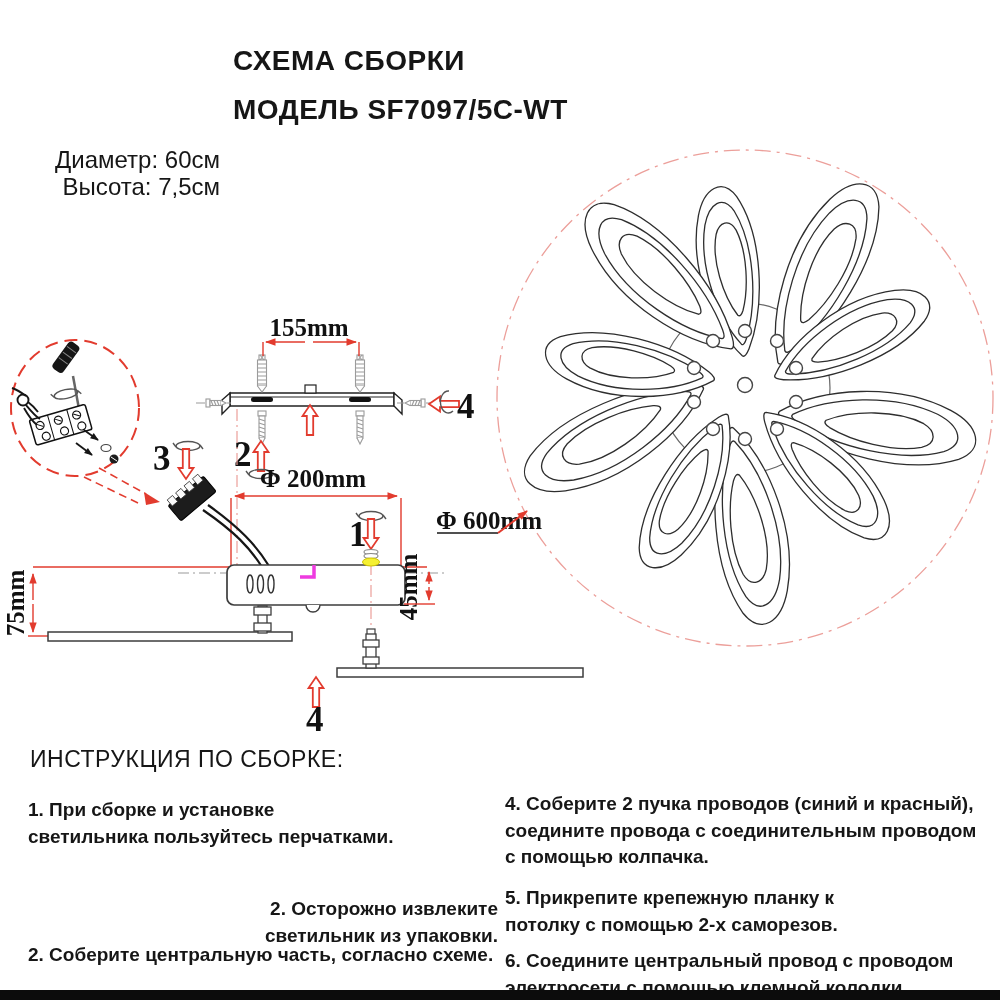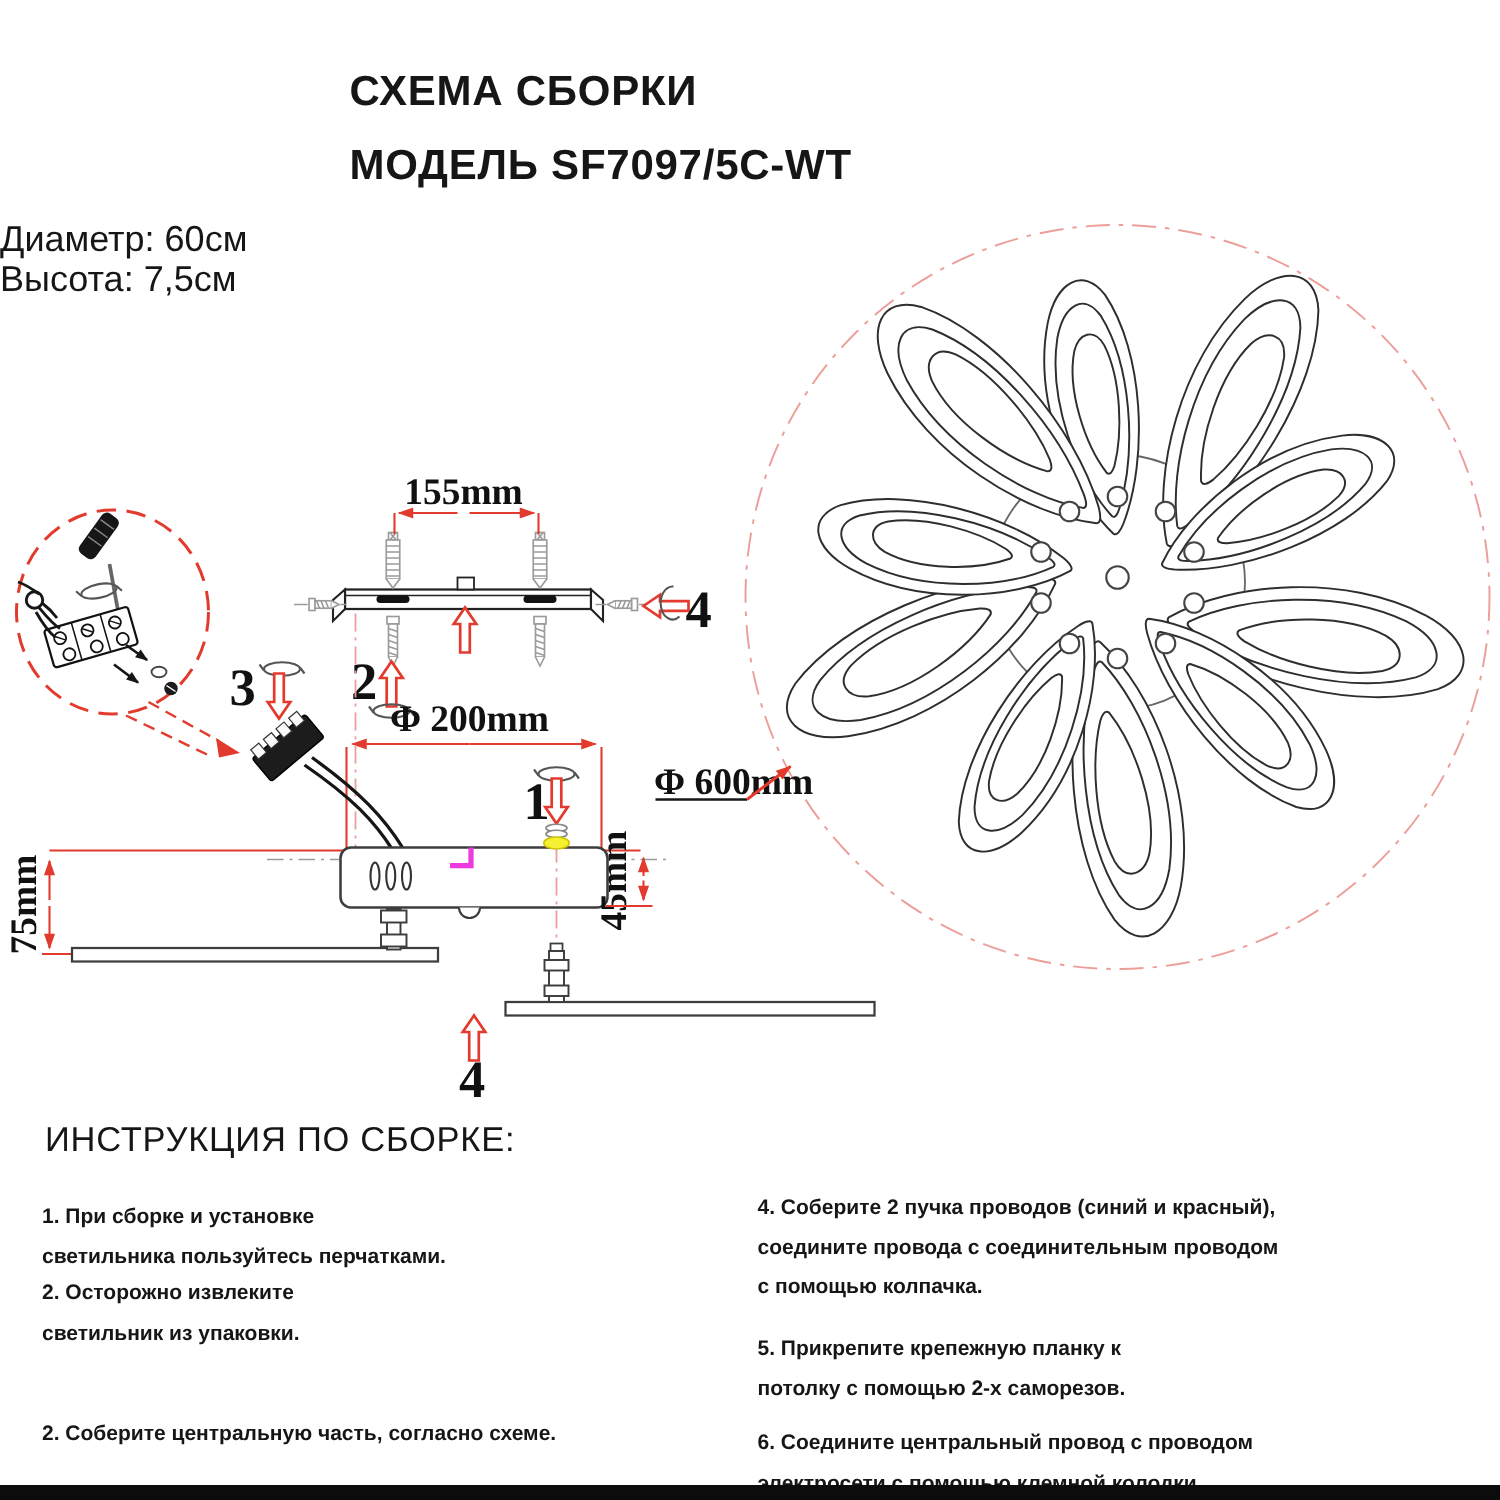--- a/index.html
+++ b/index.html
@@ -7,23 +7,23 @@
     --pink:#ec9f9a;
     --magenta:#ee3be0;
     --yellow:#f5f032;
     --ink:#161616;
   }
   html,body{margin:0;padding:0;}
   body{width:1000px;height:1000px;background:#fff;position:relative;overflow:hidden;
        font-family:"Liberation Sans",sans-serif;color:var(--ink);}
   .abs{position:absolute;}
   .title{left:233px;top:36px;font-size:28px;font-weight:bold;line-height:49px;letter-spacing:.5px;white-space:pre-line;}
-  .specs{left:0px;top:146px;width:220px;text-align:left;font-size:24px;line-height:27px;}
+  .specs{left:0px;top:146px;width:220px;text-align:right;font-size:24px;line-height:27px;}
   .instr-head{left:30px;top:746px;font-size:23px;font-weight:normal;letter-spacing:.5px;}
-  .instr{font-size:14px;font-weight:bold;line-height:26.5px;white-space:pre-line;}
+  .instr{font-size:19px;font-weight:bold;line-height:26.5px;white-space:pre-line;}
   #svgroot{left:0;top:0;}
   .bottom-bar{left:0;top:990px;width:1000px;height:10px;background:#0c0c0c;}
 
   
   .rl{stroke:var(--red);stroke-width:1.4;fill:none;}
   .rl2{stroke:var(--red);stroke-width:2;fill:none;}
   .rh{fill:#fff;stroke:var(--red);stroke-width:1.8;}
   .cl{stroke:var(--pink);stroke-width:1.2;fill:none;stroke-dasharray:12 4 2 4;}
   .gd{stroke:#9a9a9a;stroke-width:1.1;fill:none;stroke-dasharray:11 4 2 4;}
   .blk{stroke:var(--ink);fill:none;}
@@ -308,21 +308,21 @@
   <g>
     <use href="#holarrow" transform="translate(316,677)"></use>
     <text class="stept" x="306" y="731">4</text>
   </g>
 </svg>
 
 <div class="abs instr-head">ИНСТРУКЦИЯ ПО СБОРКЕ:</div>
 
 <div class="abs instr" style="left:28px;top:797px;width:470px;">1. При сборке и установке
 светильника пользуйтесь перчатками.</div>
-<div class="abs instr" style="left:28px;top:848px;width:470px;">2. Осторожно извлеките
+<div class="abs instr" style="left:28px;top:896px;width:470px;text-align:right;">2. Осторожно извлеките
 светильник из упаковки.</div>
 <div class="abs instr" style="left:28px;top:942px;width:480px;">2. Соберите центральную часть, согласно схеме.</div>
 <div class="abs instr" style="left:505px;top:791px;width:495px;">4. Соберите 2 пучка проводов (синий и красный),
 соедините провода с соединительным проводом
 с помощью колпачка.</div>
 <div class="abs instr" style="left:505px;top:885px;width:495px;">5. Прикрепите крепежную планку к
 потолку с помощью 2-х саморезов.</div>
 <div class="abs instr" style="left:505px;top:948px;width:495px;">6. Соедините центральный провод с проводом
 электросети с помощью клемной колодки.</div>
 

